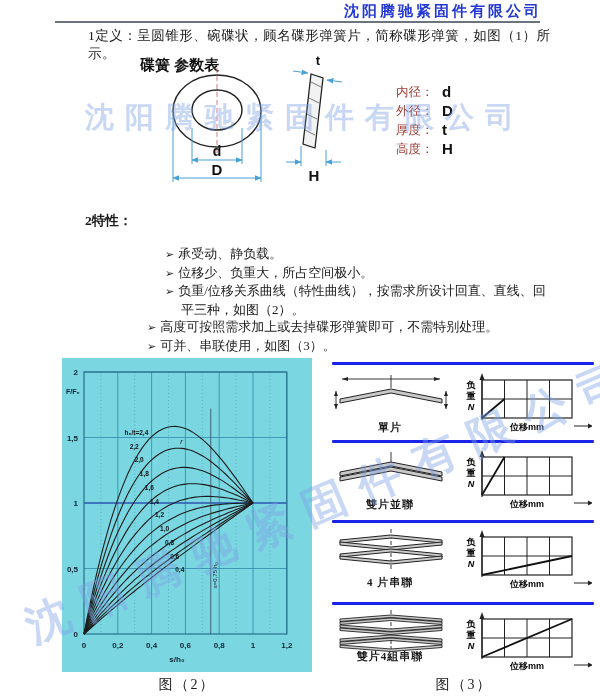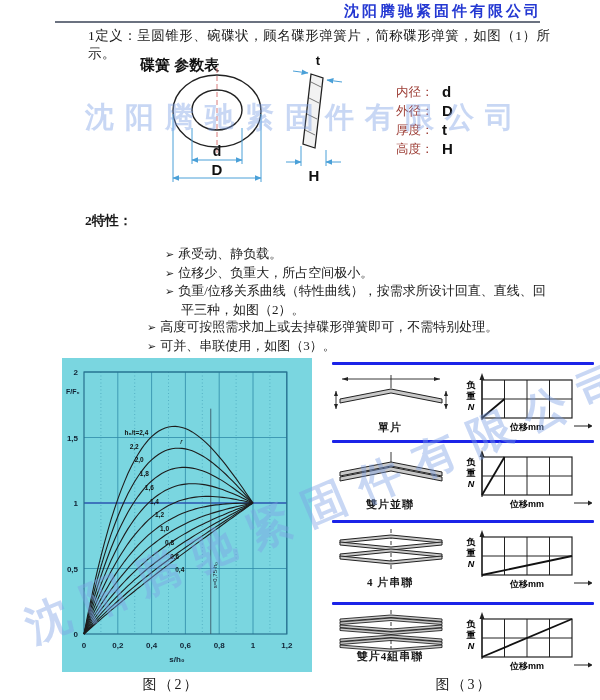--- a/index.html
+++ b/index.html
@@ -12,21 +12,21 @@
   .fig1{top:54px;left:90px;width:400px;height:142px;}
   .caption{font-size:14px;text-align:center;letter-spacing:2px;}
   .cap1{top:196px;left:90px;width:345px;}
   .char-head{top:212px;left:85px;font-size:13.5px;font-weight:bold;}
   .bullets{top:229px;left:85px;width:480px;font-size:13px;line-height:17.5px;}
   .bullets ul{list-style:none;margin:16px;padding:0;}
   .bullets li{padding-left:80px;text-indent:-16px;}
   .bullets li.short{padding-left:62px;}
   .bullets .mk{margin-right:4px;font-size:11px;}
   .fig2-panel{top:358px;left:62px;width:250px;height:314px;background:#7ad6e0;}
-  .cap2{top:676px;left:46px;width:250px;}
+  .cap2{top:676px;left:62px;width:250px;}
   .fig3{top:358px;left:330px;width:268px;height:318px;}
   .divider{position:absolute;left:2px;width:262px;height:3px;background:#1b23e8;border-radius:1px;}
   .f3row{position:absolute;left:0;width:268px;}
   .f3label{position:absolute;left:0;width:120px;text-align:center;font-size:11px;font-weight:bold;letter-spacing:1px;}
   .cap3{top:676px;left:330px;width:268px;}
   .watermark{color:rgba(125,160,228,0.42);pointer-events:none;white-space:nowrap;font-weight:bold;}
   .wm1{top:98px;left:85px;font-size:29px;letter-spacing:11px;}
   .wm2{top:600px;left:28px;font-size:44px;letter-spacing:16px;transform:rotate(-23deg);transform-origin:left center;}
   svg text{font-family:"Liberation Sans","DejaVu Sans",sans-serif;}
 </style>

